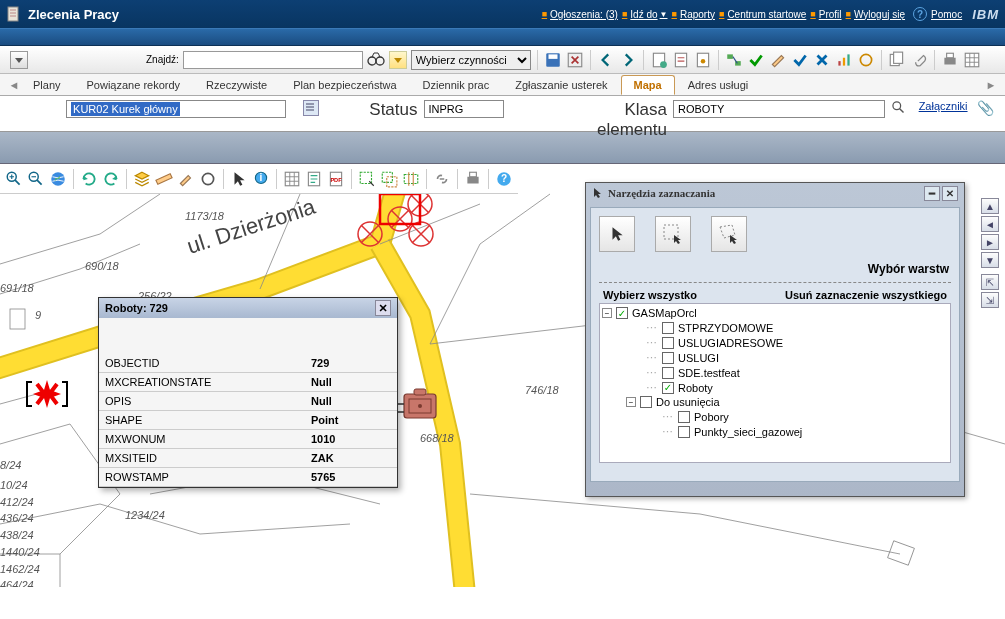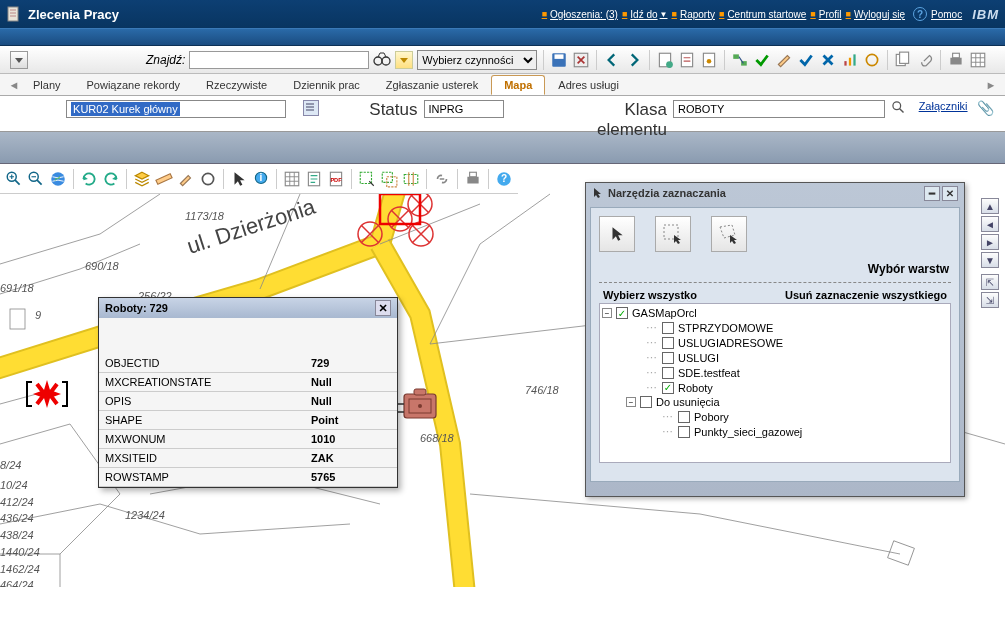--- a/index.html
+++ b/index.html
@@ -40,21 +40,21 @@
   .search-toolbar {
     height: 28px;
     background: linear-gradient(#fff, #e8e8e8);
     border-bottom: 1px solid #bbb;
     display: flex;
     align-items: center;
     padding: 0 10px;
     gap: 4px;
   }
   .search-toolbar .dropdown-btn{width:18px;height:18px;border:1px solid #999;background:linear-gradient(#fefefe,#ddd);display:inline-flex;align-items:center;justify-content:center;cursor:pointer;}
-  .search-toolbar .label { font-size: 12px; color: #000; font-style: italic;}
+  .search-toolbar .label { font-size: 10px; color: #000;}
   .search-toolbar input[type=text]{height:18px;border:1px solid #999;padding:0 4px;font-size:11px;}
   .search-toolbar .find-input{width:180px;}
   .search-toolbar .select-action{height:20px;border:1px solid #888;font-size:11px;width:120px;}
   .search-toolbar .tb-icon{width:18px;height:18px;display:inline-flex;align-items:center;justify-content:center;cursor:pointer;}
   .search-toolbar .sep{width:1px;height:20px;background:#ccc;margin:0 2px;}
   .search-toolbar .binoc{width:18px;height:18px;}
 
   .tab-row{height:22px;background:#f5f5f5;border-bottom:1px solid #aaa;display:flex;align-items:center;padding:0 8px;gap:0;overflow:hidden;}
   .tab{padding:3px 12px;font-size:11px;color:#333;border:1px solid transparent;cursor:pointer;white-space:nowrap;}
   .tab.active{background:#fff;border:1px solid #c99955;border-bottom-color:#fff;color:#c07000;font-weight:bold;margin-bottom:-1px;border-radius:3px 3px 0 0;}
@@ -88,21 +88,21 @@
 
   .popup{position:absolute;background:#f5f5f5;border:1px solid #333;box-shadow:3px 3px 6px rgba(0,0,0,0.3);}
   .popup-header{height:20px;background:linear-gradient(#c8d4e6,#a8b8d0);display:flex;align-items:center;padding:0 6px;font-size:11px;font-weight:bold;}
   .popup-header .pclose{margin-left:auto;width:16px;height:16px;background:#dde;border:1px solid #889;display:flex;align-items:center;justify-content:center;cursor:pointer;}
   .popup-body{font-size:11px;margin-top:36px;}
   .popup-body .prow{display:flex;border-bottom:1px solid #ccc;padding:3px 6px;}
   .popup-body .prow .pkey{flex:1;}
   .popup-body .prow .pval{flex:0 0 80px;font-weight:bold;}
 
   .selection-panel{position:absolute;top:18px;left:585px;width:380px;height:315px;background:linear-gradient(#bcc7d6,#acb7c8);border:1px solid #555;box-shadow:2px 2px 5px rgba(0,0,0,0.3);}
-  .selection-panel .sp-hdr{height:20px;display:flex;align-items:center;padding:0 6px;font-size:11px;font-weight:bold;color:#333;}
+  .selection-panel .sp-hdr{height:20px;display:flex;align-items:center;padding:0 6px;font-size:11px;font-weight:bold;color:#333;font-family:Liberation Serif, serif;}
   .selection-panel .sp-hdr .hc{margin-left:auto;display:flex;gap:2px;}
   .selection-panel .sp-hdr .hc-btn{width:16px;height:15px;background:#dde8f0;border:1px solid #889;display:flex;align-items:center;justify-content:center;cursor:pointer;font-size:10px;}
   .selection-panel .sp-body{margin:4px;background:#dce4ee;border:1px solid #9ab;padding:8px;height:275px;overflow:hidden;}
   .tool-buttons{display:flex;gap:20px;margin-bottom:10px;}
   .tool-btn{width:36px;height:36px;background:linear-gradient(#fff,#e5e5e5);border:1px solid #aaa;display:flex;align-items:center;justify-content:center;cursor:pointer;}
   .layer-title{text-align:right;font-weight:bold;font-size:12px;margin:6px 2px;}
   .layer-sep{border-top:1px dashed #888;margin:4px 0;}
   .layer-cmds{display:flex;justify-content:space-between;padding:2px 4px;font-size:11px;font-weight:bold;}
   .tree{background:#fff;border:1px solid #aab;height:160px;overflow-y:scroll;padding:2px;font-size:11px;}
   .tree-row{display:flex;align-items:center;gap:4px;padding:1px 0;}
@@ -294,20 +294,21 @@
         <path d="M2 6h12M2 10h12M6 2v12M10 2v12" stroke="#888" stroke-width="0.8"></path>
       </svg>
     </div>
 </div>
 
 <div class="tab-row">
   <div class="tab-nav">◄</div>
   <div class="tab">Plany</div>
   <div class="tab">Powiązane rekordy</div>
   <div class="tab">Rzeczywiste</div>
+  <div class="tab">Plan bezpieczeństwa</div>
   <div class="tab">Dziennik prac</div>
   <div class="tab">Zgłaszanie usterek</div>
   <div class="tab active">Mapa</div>
   <div class="tab">Adres usługi</div>
   <div class="tab-nav" style="margin-left:auto">►</div>
 </div>
 
 <div class="detail-row">
   <span style="width:52px"></span>
   <div style="width:240px;position:relative;">

